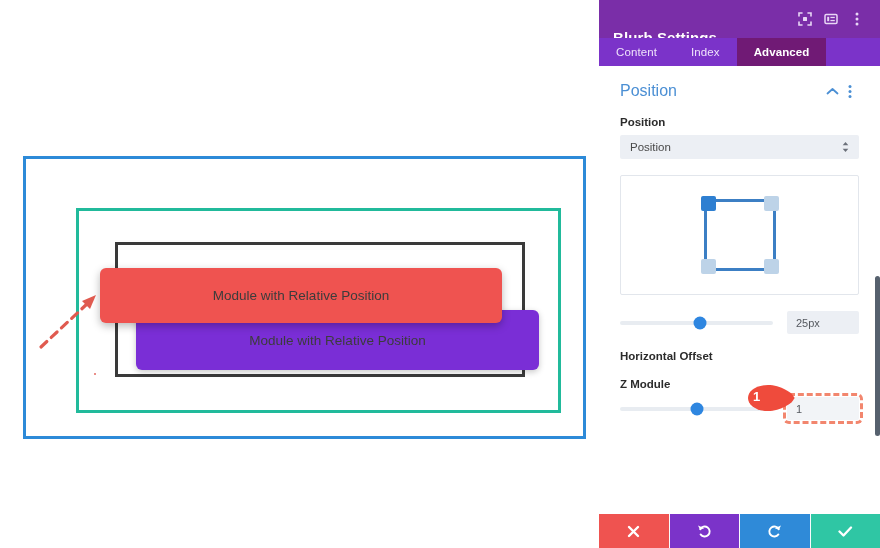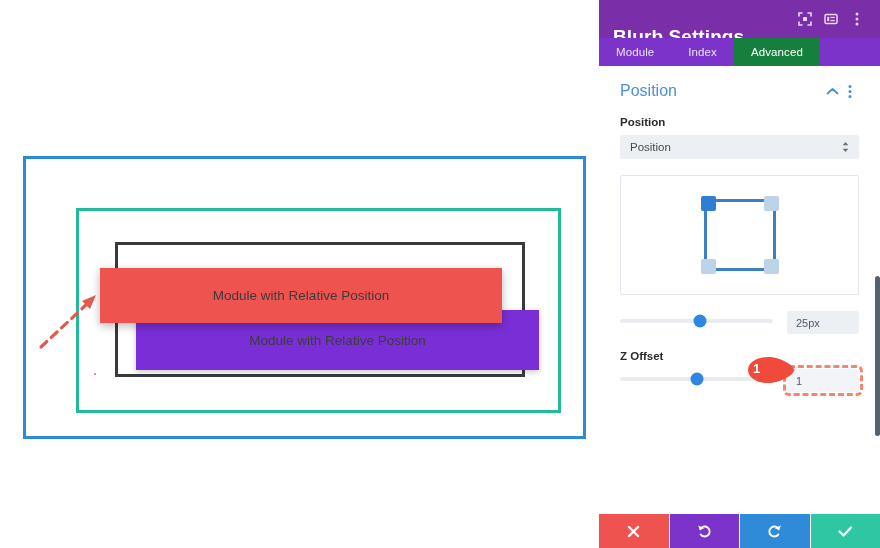--- a/index.html
+++ b/index.html
@@ -40,20 +40,21 @@
     background: transparent;
   }
 
   .mod {
     position: absolute;
     display: flex;
     align-items: center;
     justify-content: center;
     font-size: 13.5px;
     color: #3c3c3c;
+    border-radius: 6px;
   }
   .mod-purple {
     left: 136px; top: 310px;
     width: 403px; height: 60px;
     background: #7a2ed6;
     box-shadow: 0 2px 6px rgba(0,0,0,0.22);
     z-index: 2;
   }
   .mod-red {
     left: 100px; top: 268px;
@@ -91,21 +92,21 @@
   .panel-header {
     height: 38px;
     background: #7a2ea8;
     display: flex;
     align-items: center;
     padding: 0 12px 0 14px;
     flex: 0 0 auto;
   }
   .panel-title {
     color: #ffffff;
-    font-size: 19px;
+    font-size: 15px;
     font-weight: 600;
     flex: 1 1 auto;
     letter-spacing: 0.1px;
     margin-top: 36px;
   }
   .hdr-icon {
     width: 22px; height: 22px;
     display: flex; align-items: center; justify-content: center;
     cursor: pointer;
     margin-left: 4px;
@@ -121,22 +122,23 @@
   .tab {
     flex: 0 0 auto;
     display: flex; align-items: center; justify-content: center;
     padding: 0 17px;
     font-size: 11.5px;
     color: #efe3fb;
     cursor: pointer;
     letter-spacing: 0.1px;
   }
   .tab.active {
-    background: #15803d;
+    background: #701a75;
     color: #ffffff;
+    font-weight: bold;
   }
 
   .panel-body {
     flex: 1 1 auto;
     background: #ffffff;
     position: relative;
     overflow: hidden;
     padding: 16px 21px 0 21px;
   }
 
@@ -214,20 +216,21 @@
     cursor: pointer;
   }
   .origin-handle.sel { background: #2e7fd1; }
   .origin-handle.tl { left: 0; top: 0; }
   .origin-handle.tr { right: 0; top: 0; }
   .origin-handle.bl { left: 0; bottom: 0; }
   .origin-handle.br { right: 0; bottom: 0; }
 
   .slider-row {
     display: flex;
+    align-items: center;
     gap: 0;
   }
   .slider-track-wrap {
     position: relative;
     flex: 1 1 auto;
     height: 20px;
     display: flex;
     align-items: center;
     margin-right: 14px;
     cursor: pointer;
@@ -361,21 +364,21 @@
       <div class="hdr-icon">
         <svg width="4" height="16" viewBox="0 0 4 16">
           <circle cx="2" cy="3" r="1.5" fill="#e8d6f5"></circle>
           <circle cx="2" cy="8" r="1.5" fill="#e8d6f5"></circle>
           <circle cx="2" cy="13" r="1.5" fill="#e8d6f5"></circle>
         </svg>
       </div>
     </div>
 
     <div class="tabs">
-      <div class="tab">Module</div>
+      <div class="tab">Content</div>
       <div class="tab">Index</div>
       <div class="tab active">Advanced</div>
     </div>
 
     <div class="panel-body">
 
       <div class="sec-head">
         <div class="sec-title">Position</div>
         <div class="sec-icon">
           <svg width="13" height="9" viewBox="0 0 13 9">
@@ -423,24 +426,25 @@
         <div class="slider-row">
           <div class="slider-track-wrap">
             <div class="slider-track"></div>
             <div class="slider-thumb" id="vo-thumb" style="left: 52%;"></div>
           </div>
           <input class="num-input" type="text" readonly="" value="25px" style="">
         </div>
       </div>
 
       <div class="field-group">
+        <div class="field-label">Horizontal Offset</div>
       </div>
 
       <div class="field-group zindex-wrap">
-        <div class="field-label">Z Offset</div>
+        <div class="field-label">Z Module</div>
         <div class="slider-row">
           <div class="slider-track-wrap">
             <div class="slider-track"></div>
             <div class="slider-thumb" id="zi-thumb" style="left: 50%;"></div>
           </div>
           <input class="num-input highlighted" type="text" readonly="" value="1" style="">
         </div>
         <svg class="annot-pin" viewBox="0 0 58 30">
           <path d="M30 2 C42 2 56 10 56 15 C56 20 42 28 30 28 C18 28 10 22 10 15 C10 8 18 2 30 2 Z" fill="#ef4b3c"></path>
           <path d="M40 4 L57 15 L40 26 Z" fill="#ef4b3c"></path>

